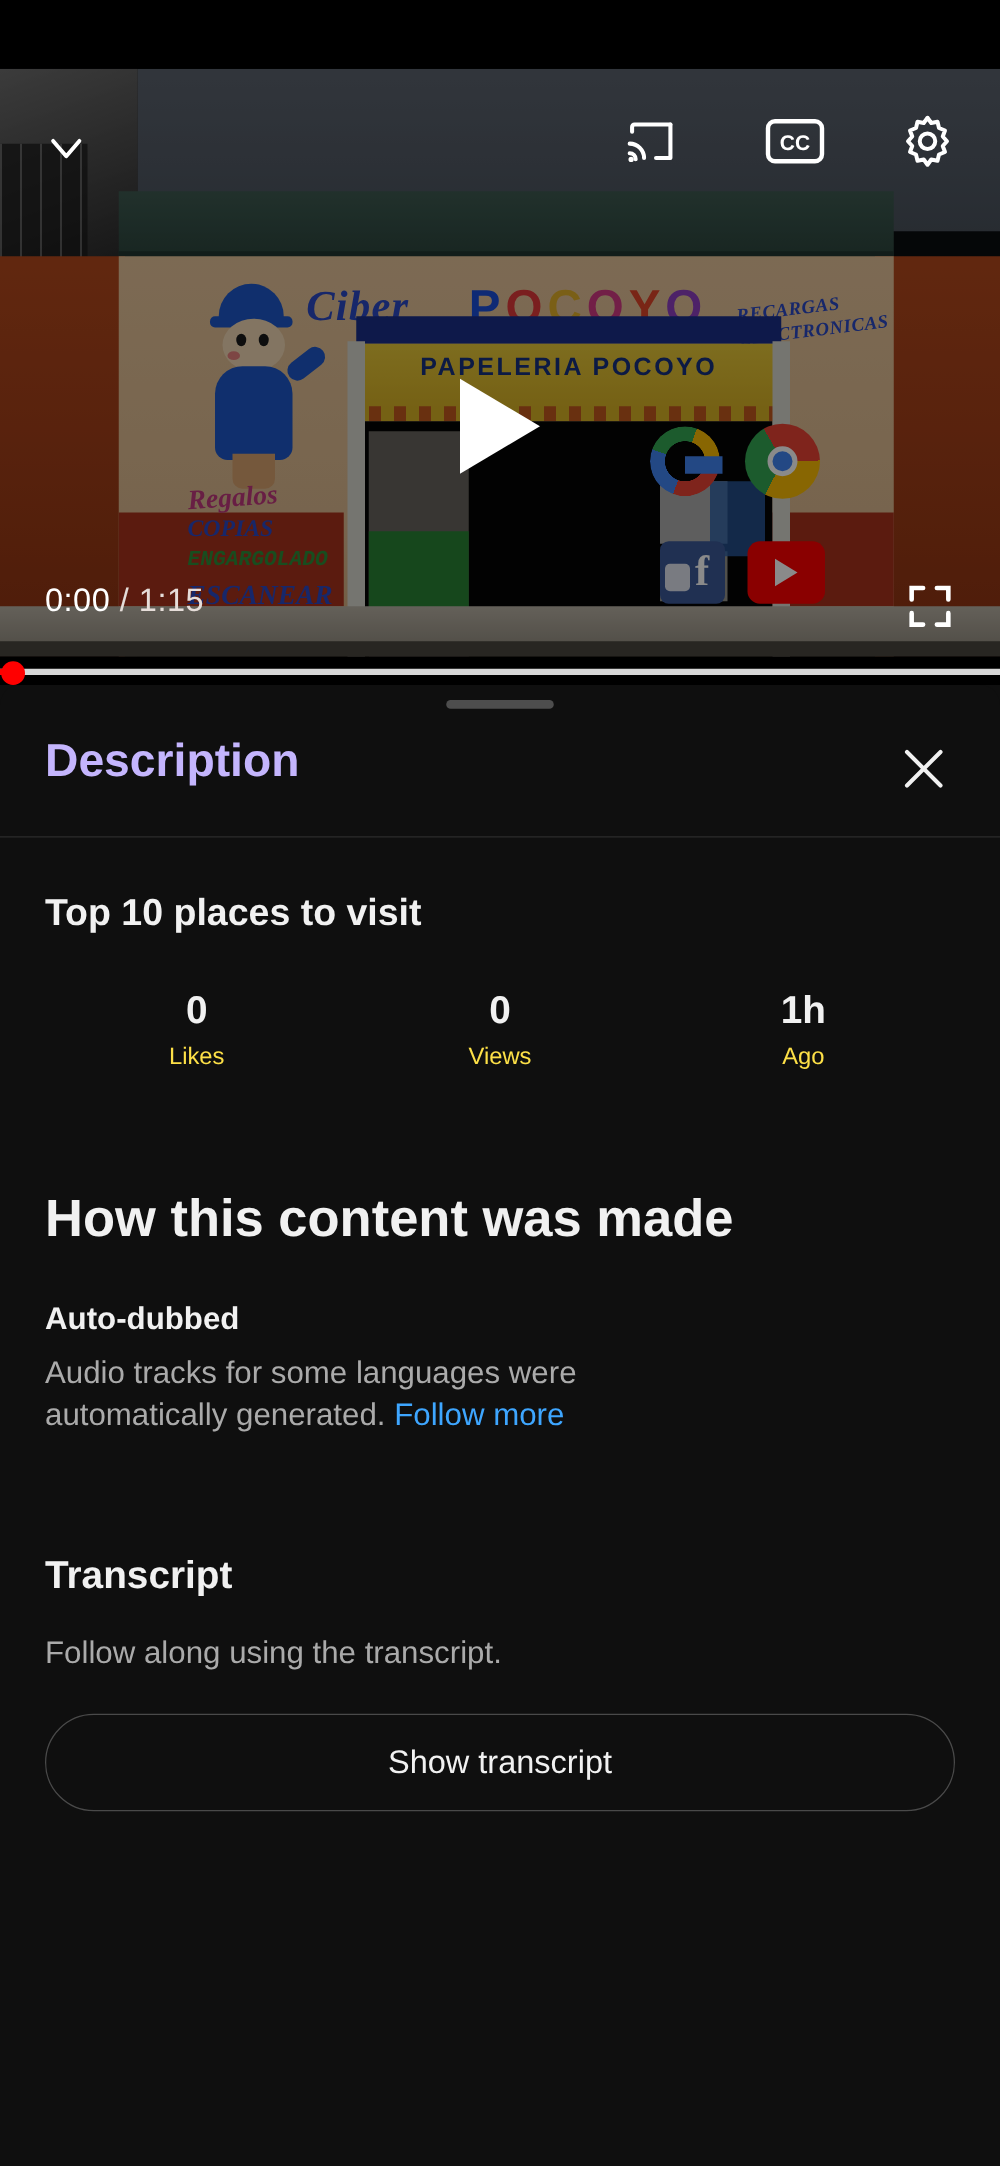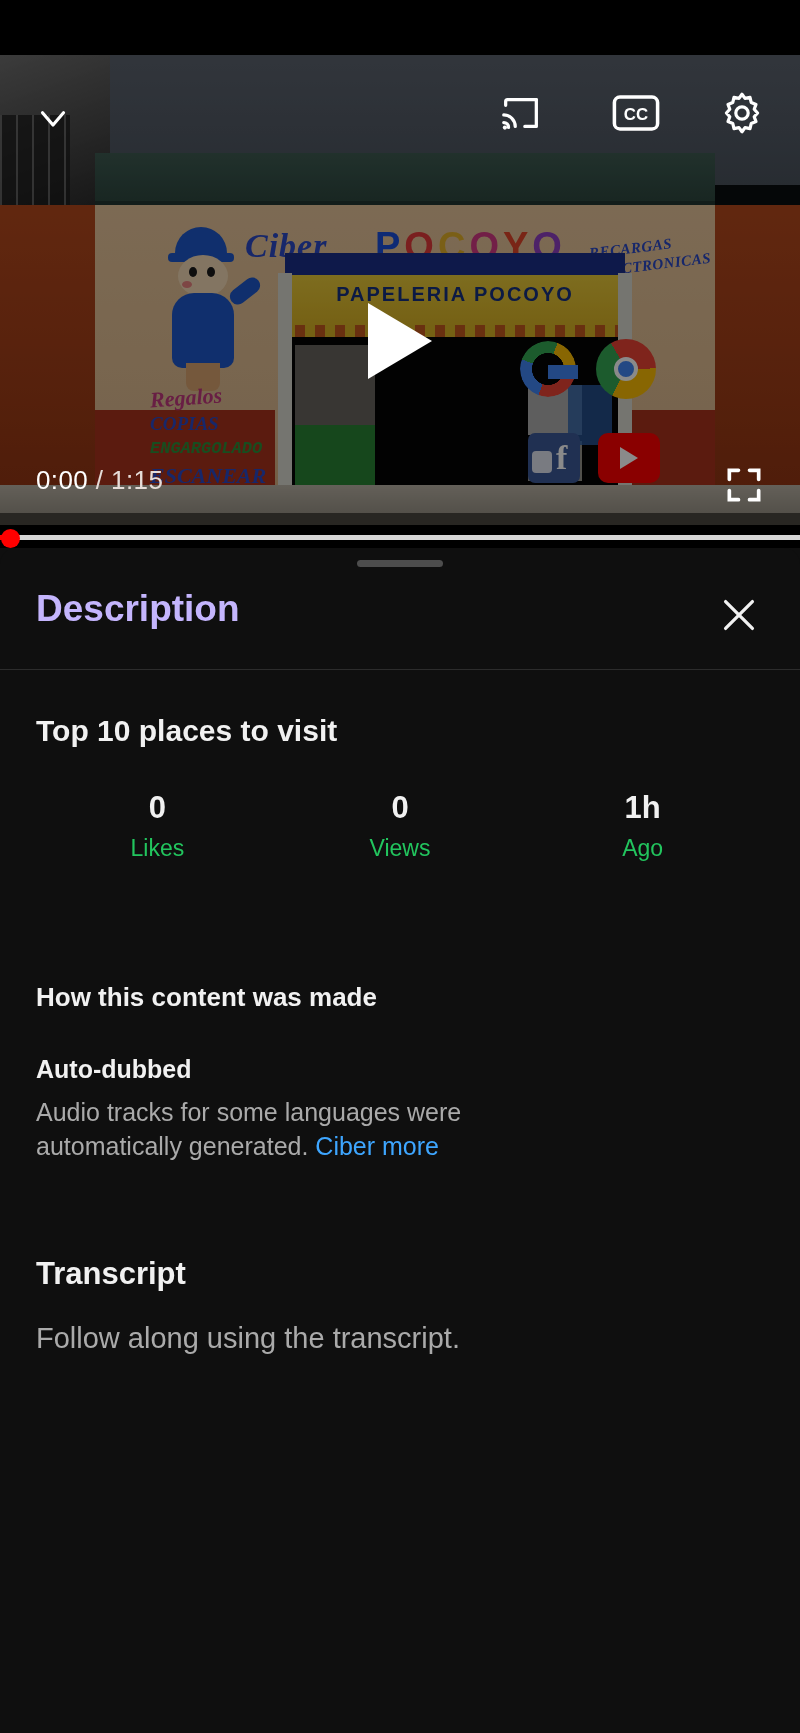--- a/index.html
+++ b/index.html
@@ -155,29 +155,29 @@
   .sheet-head { position:relative; height:122px; border-bottom:1px solid #2c2c2c; }
   .sheet-title { position:absolute; top:40px; left:36px; font-size:37px; font-weight:bold; color:#c4b5fd; }
   .close-btn { position:absolute; top:44px; left:716px; width:46px; height:46px; cursor:pointer; }
 
   .sheet-body { padding:0 36px; }
   .vid-title { margin-top:44px; font-size:30px; font-weight:bold; color:#f1f1f1; }
 
   .stats { display:flex; margin-top:42px; }
   .stat { flex:1; text-align:center; }
   .stat .num { font-size:31px; font-weight:bold; color:#f1f1f1; }
-  .stat .lbl { margin-top:9px; font-size:23px; color:#22c55e; }
-
-  .sec-head { margin-top:120px; font-size:26px; font-weight:bold; color:#f1f1f1; }
+  .stat .lbl { margin-top:9px; font-size:19px; color:#fde047; }
+
+  .sec-head { margin-top:94px; font-size:42px; font-weight:bold; color:#f1f1f1; }
   .sub-head { margin-top:42px; font-size:25px; font-weight:bold; color:#f1f1f1; }
   .body-txt { margin-top:12px; font-size:25px; color:#aaa; line-height:1.35; max-width:560px; }
   .link { color:#3ea6ff; cursor:pointer; }
 
   .tr-head { margin-top:92px; font-size:31px; font-weight:bold; color:#f1f1f1; }
-  .tr-txt { margin-top:30px; font-size:29px; color:#aaa; }
+  .tr-txt { margin-top:30px; font-size:25px; color:#aaa; }
   .tr-btn { margin-top:34px; width:728px; height:78px; border:1px solid #4a4a4a;
             border-radius:40px; background:transparent; color:#f1f1f1; font-size:26px;
             font-family:"Liberation Sans", sans-serif; cursor:pointer; }
 </style>
 </head>
 <body>
 
 <div id="app">
 
   <div class="player">
@@ -336,20 +336,21 @@
         <div class="stat">
           <div class="num">1h</div>
           <div class="lbl">Ago</div>
         </div>
       </div>
 
       <div class="sec-head">How this content was made</div>
       <div class="sub-head">Auto-dubbed</div>
       <div class="body-txt">
         <span>Audio tracks for some languages were automatically generated.</span>
-        <span class="link">Ciber more</span>
+        <span class="link">Follow more</span>
       </div>
 
       <div class="tr-head">Transcript</div>
       <div class="tr-txt">Follow along using the transcript.</div>
+      <button class="tr-btn">Show transcript</button>
     </div>
   </div>
 </div>
 
 </body></html>

